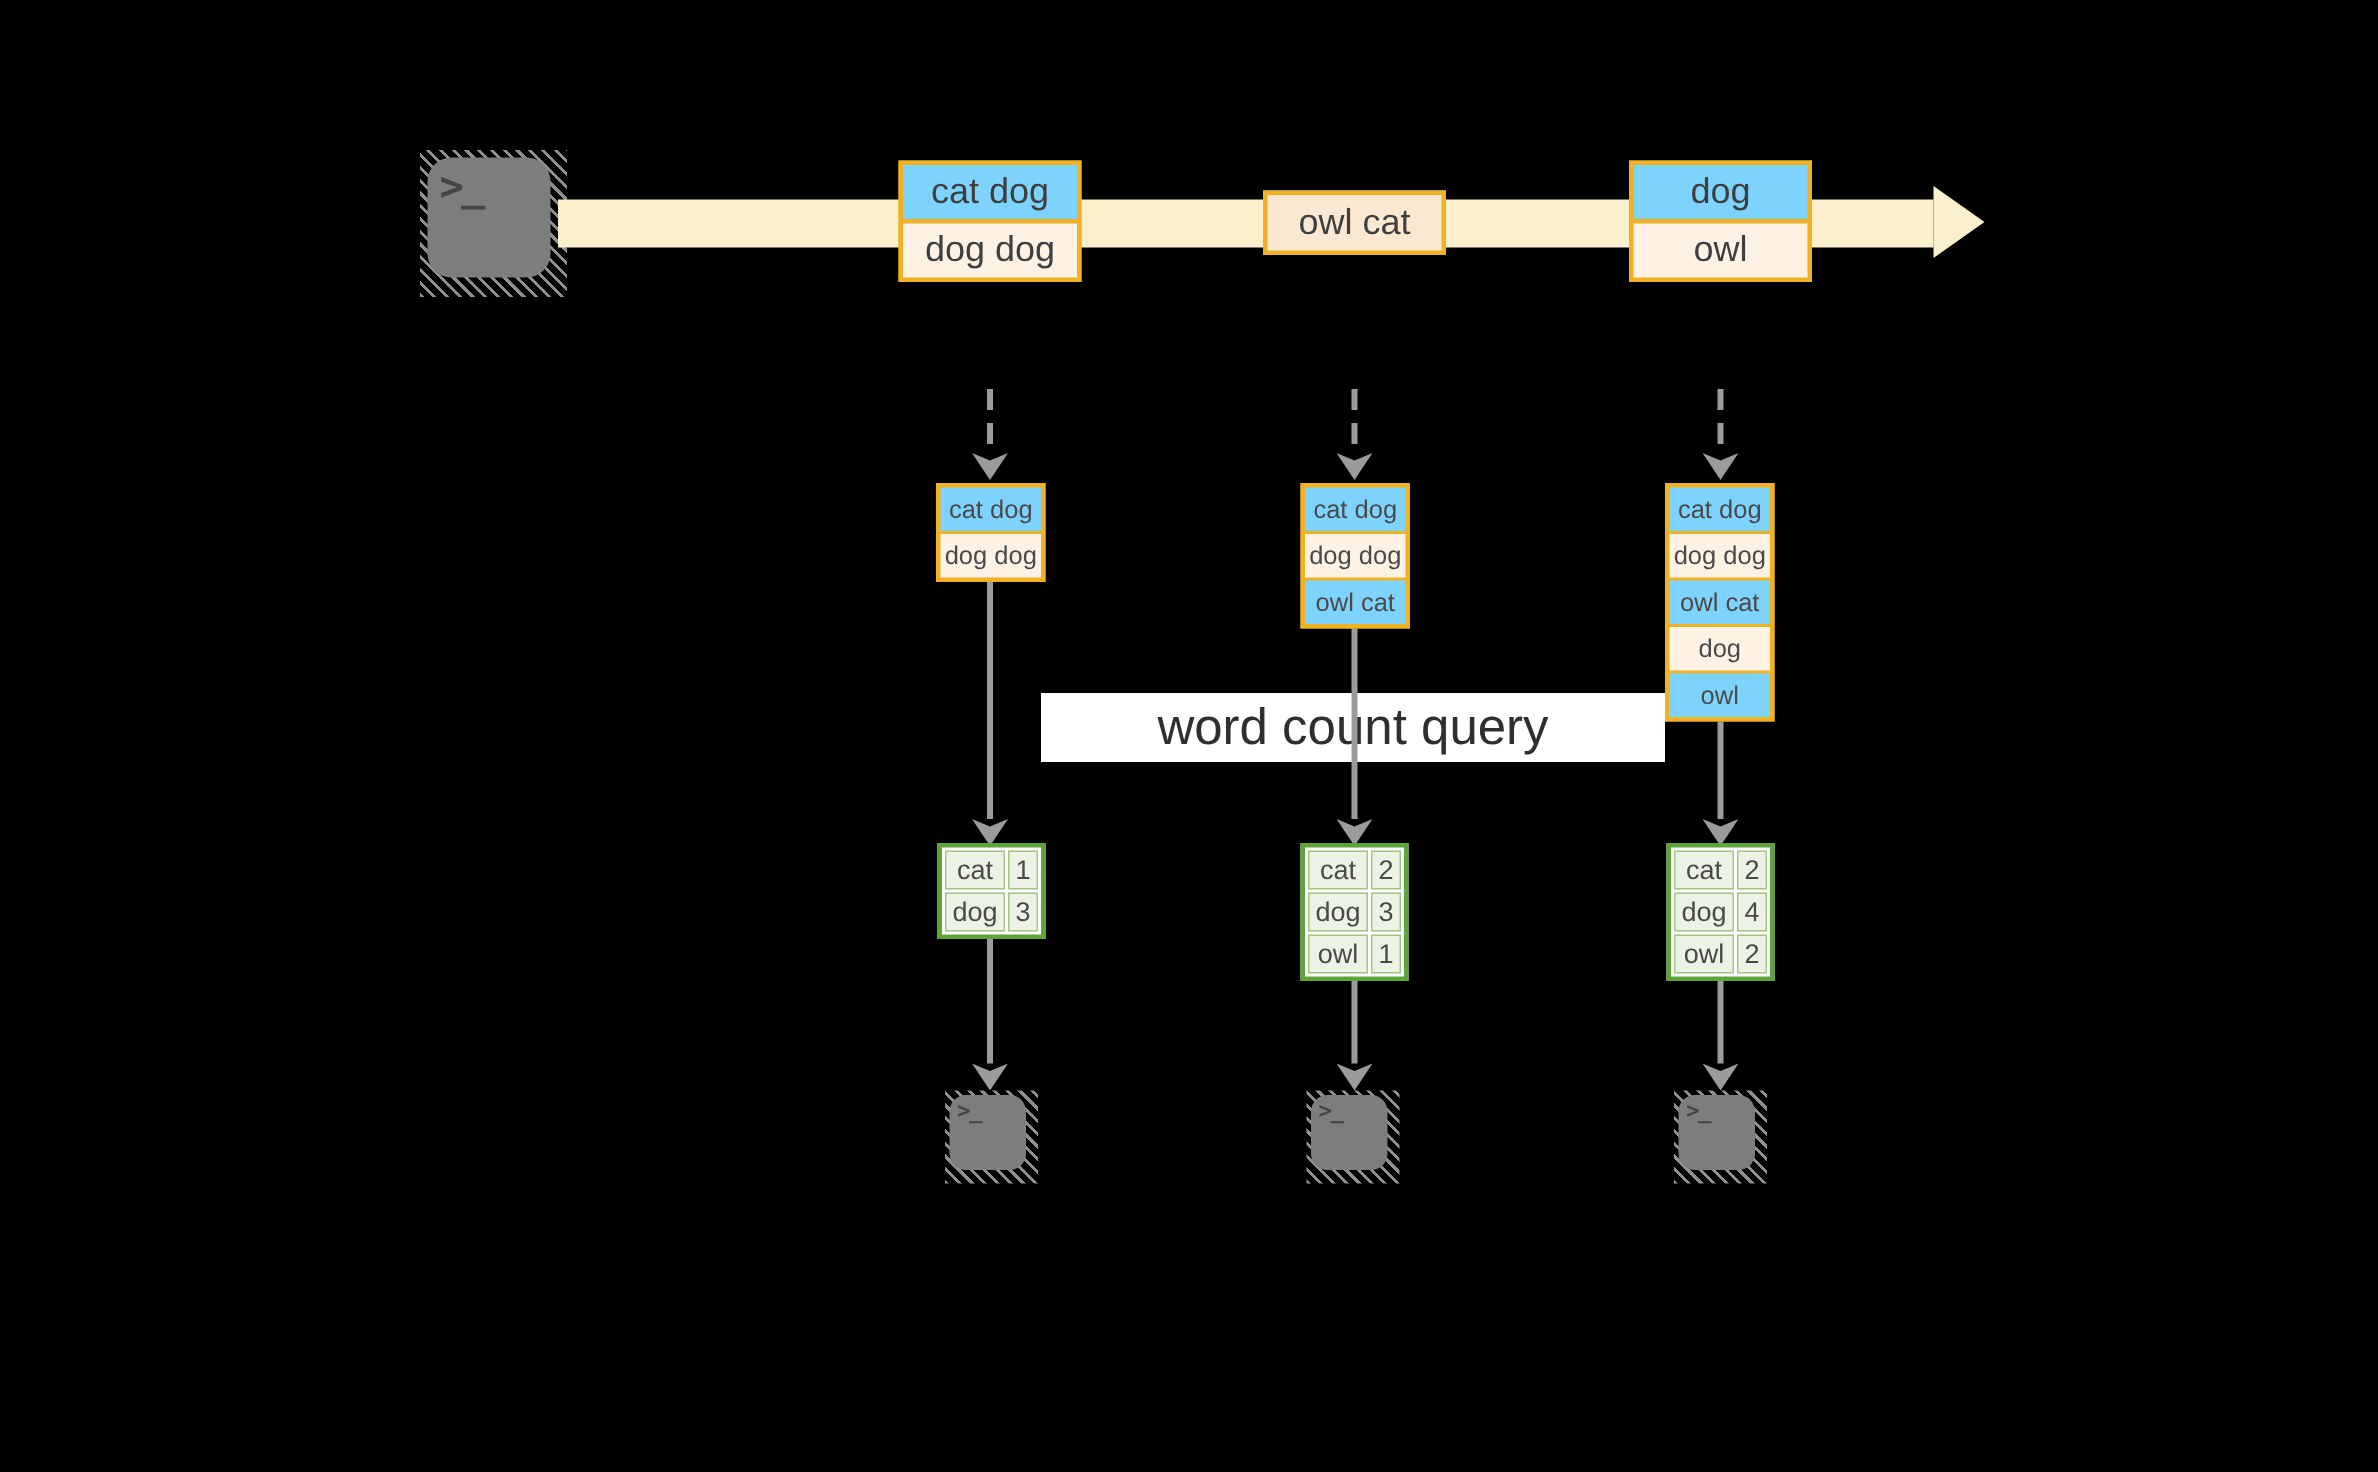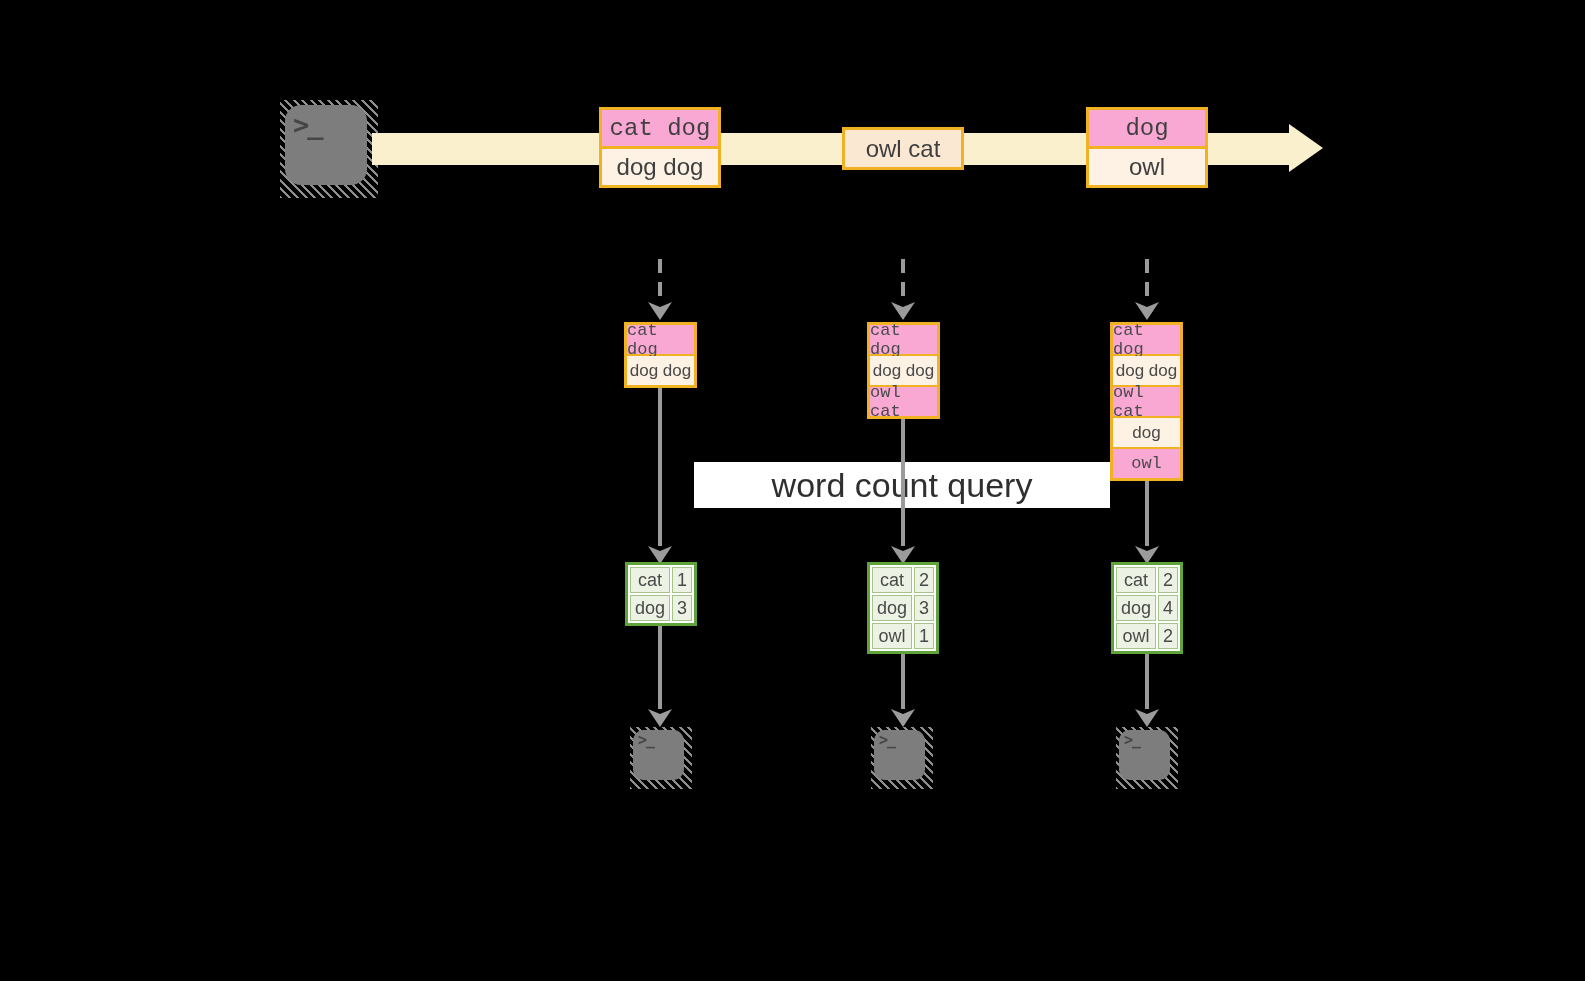--- a/index.html
+++ b/index.html
@@ -38,21 +38,21 @@
   }
   
   .event-stack{
     position:absolute;z-index:4;border:3px solid #f0b123;background:#f0b123;
     display:flex;flex-direction:column;gap:3px;
   }
   .event-cell{
     width:116px;height:36px;display:flex;align-items:center;justify-content:center;
     font-size:24px;color:#3f3f3f;
   }
-  .fill-a{background:#f9a8d4;font-family:Liberation Mono, monospace;}
+  .fill-a{background:#7dd3fc;}
   .fill-b{background:#fdf2e3;}
   .ev1{left:599px;top:107px;}
   .ev3{left:1086px;top:107px;}
   .event-single{
     position:absolute;left:842px;top:127px;z-index:4;border:3px solid #f0b123;
     background:#fae8d2;width:116px;height:37px;display:flex;align-items:center;
     justify-content:center;font-size:24px;color:#3f3f3f;
   }
   
   .v-arrow{position:absolute;display:flex;flex-direction:column;align-items:center;width:24px;z-index:3;}

